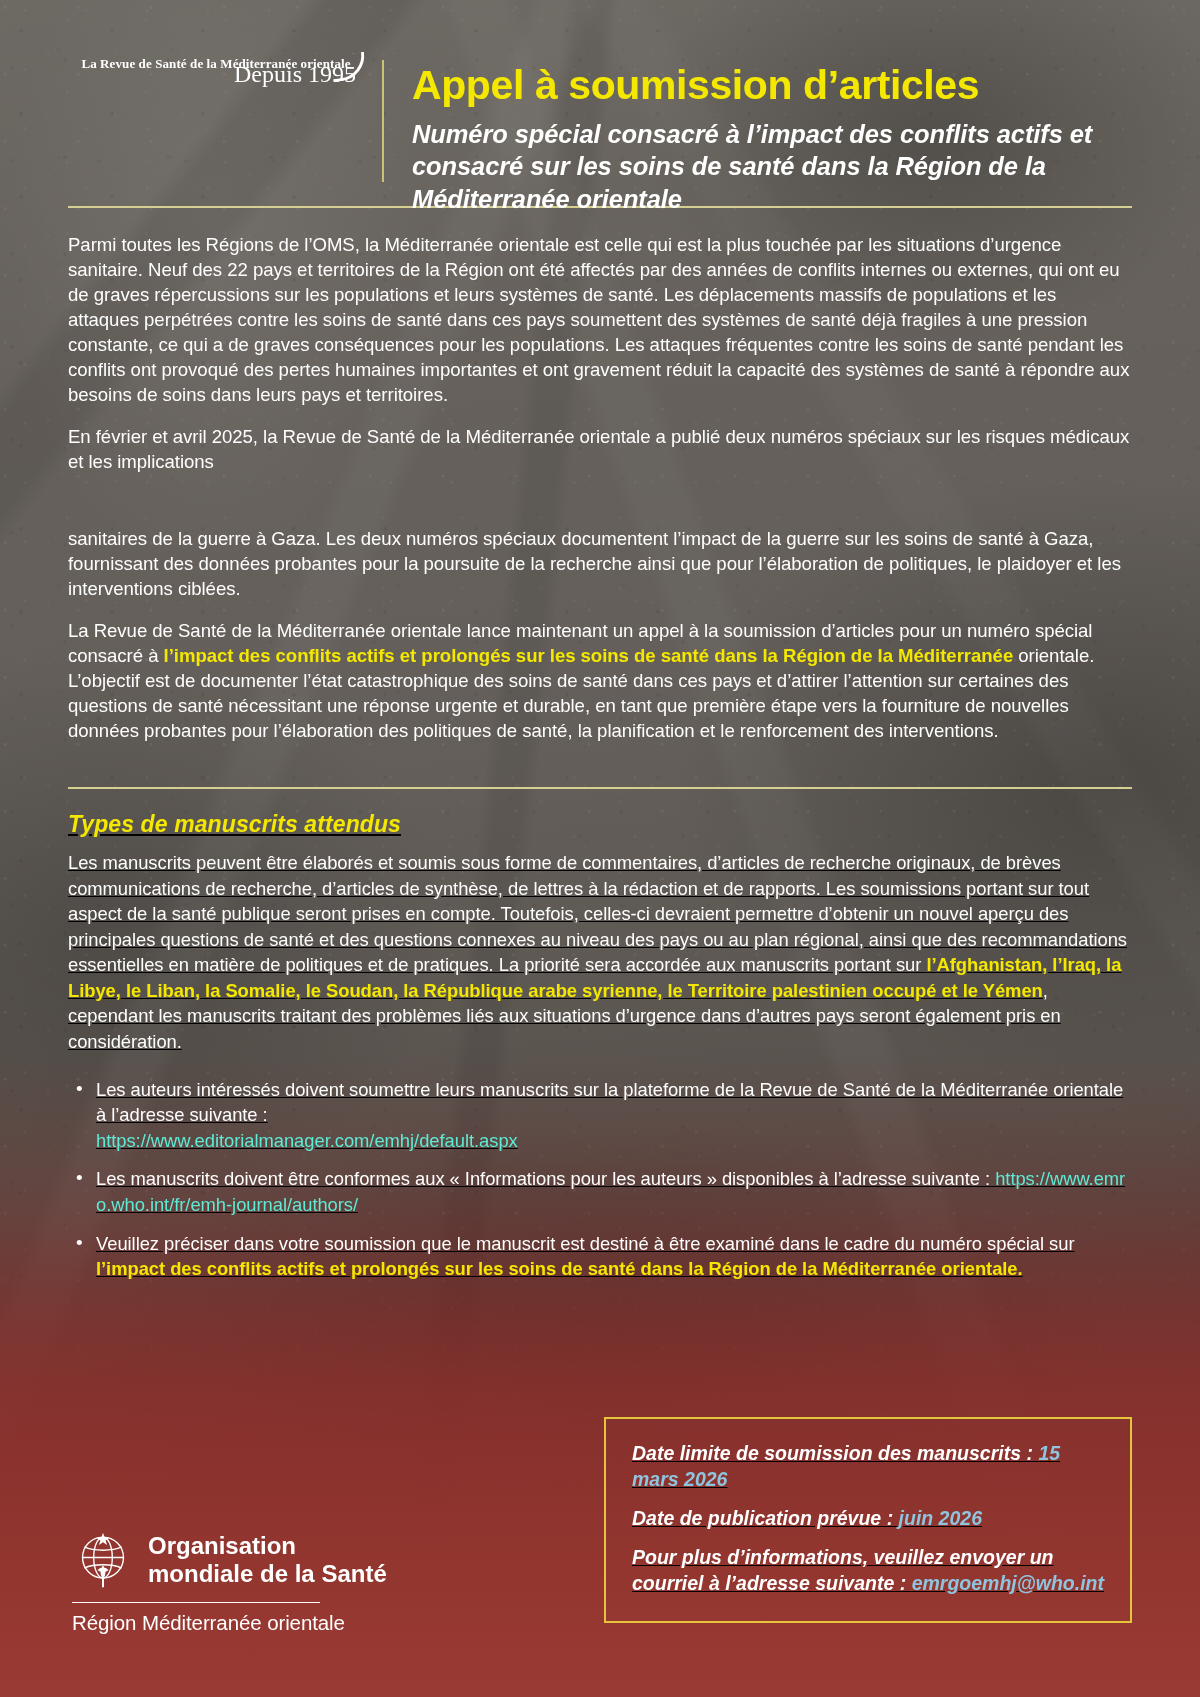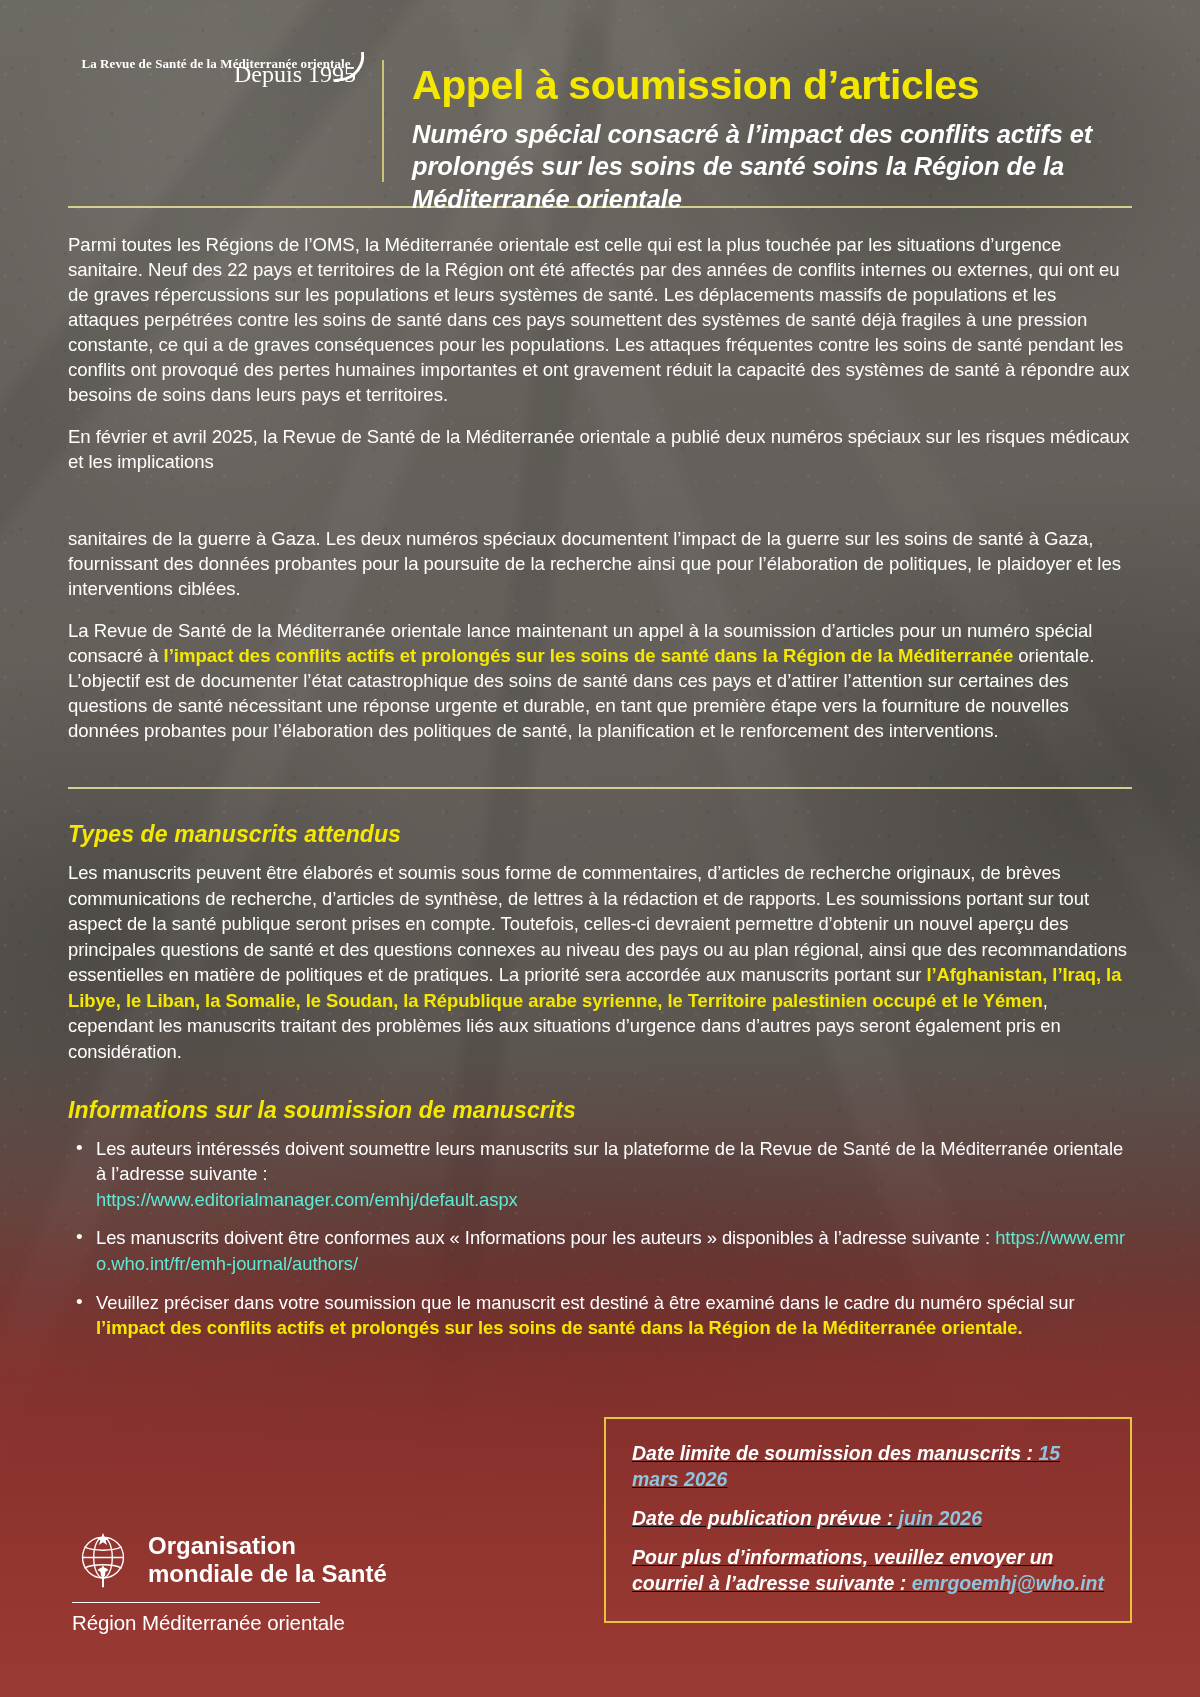--- a/index.html
+++ b/index.html
@@ -179,21 +179,21 @@
   }
   .col p:last-child { margin-bottom: 0; }
   .hl {
     color: #f5e800;
     font-weight: bold;
   }
 
   .rule-mid { margin-top: 44px; }
 
   
-  .section { margin-top: 32px; }
+  .section { margin-top: 22px; text-decoration: underline; }
   .section-title {
     font-family: "Liberation Sans Narrow", "Liberation Sans", sans-serif;
     font-weight: bold;
     font-style: italic;
     font-size: 23px;
     color: #f5e800;
     letter-spacing: .1px;
     margin-bottom: 12px;
   }
   .section p {
@@ -306,21 +306,21 @@
       <div class="brand">
         <div class="brand-tagline">La Revue de Santé de la Méditerranée orientale</div>
         <div class="brand-since">Depuis 1995</div>
         <div class="brand-swoosh"></div>
       </div>
 
       <div class="header-rule"></div>
 
       <div class="title-block">
         <div class="main-title">Appel à soumission d’articles</div>
-        <div class="sub-title">Numéro spécial consacré à l’impact des conflits actifs et prolongés sur les soins de santé soins la Région de la Méditerranée orientale</div>
+        <div class="sub-title">Numéro spécial consacré à l’impact des conflits actifs et consacré sur les soins de santé dans la Région de la Méditerranée orientale</div>
       </div>
     </div>
 
     <div class="rule rule-top"></div>
 
     <div class="cols">
 
       <div class="col">
         <p>Parmi toutes les Régions de l’OMS, la Méditerranée orientale est celle qui est la plus touchée par les situations d’urgence sanitaire. Neuf des 22 pays et territoires de la Région ont été affectés par des années de conflits internes ou externes, qui ont eu de graves répercussions sur les populations et leurs systèmes de santé. Les déplacements massifs de populations et les attaques perpétrées contre les soins de santé dans ces pays soumettent des systèmes de santé déjà fragiles à une pression constante, ce qui a de graves conséquences pour les populations. Les attaques fréquentes contre les soins de santé pendant les conflits ont provoqué des pertes humaines importantes et ont gravement réduit la capacité des systèmes de santé à répondre aux besoins de soins dans leurs pays et territoires.</p>
         <p>En février et avril 2025, la Revue de Santé de la Méditerranée orientale a publié deux numéros spéciaux sur les risques médicaux et les implications</p>
@@ -337,21 +337,20 @@
     <div class="rule rule-mid"></div>
 
     <div class="section">
       <div class="section-title">Types de manuscrits attendus</div>
       <p>
         <span>Les manuscrits peuvent être élaborés et soumis sous forme de commentaires, d’articles de recherche originaux, de brèves communications de recherche, d’articles de synthèse, de lettres à la rédaction et de rapports. Les soumissions portant sur tout aspect de la santé publique seront prises en compte. Toutefois, celles-ci devraient permettre d’obtenir un nouvel aperçu des principales questions de santé et des questions connexes au niveau des pays ou au plan régional, ainsi que des recommandations essentielles en matière de politiques et de pratiques. La priorité sera accordée aux manuscrits portant sur </span><span class="hl">l’Afghanistan, l’Iraq, la Libye, le Liban, la Somalie, le Soudan, la République arabe syrienne, le Territoire palestinien occupé et le Yémen</span><span>, cependant les manuscrits traitant des problèmes liés aux situations d’urgence dans d’autres pays seront également pris en considération.</span>
       </p>
     </div>
 
     <div class="section">
-      <div class="section-title">Informations sur la soumission de manuscrits</div>
 
       <ul class="bullets">
 
         <li>
           <span>Les auteurs intéressés doivent soumettre leurs manuscrits sur la plateforme de la Revue de Santé de la Méditerranée orientale à l’adresse suivante :</span><br>
           <span class="link">https://www.editorialmanager.com/emhj/default.aspx</span>
         </li>
 
         <li>
           <span>Les manuscrits doivent être conformes aux « Informations pour les auteurs » disponibles à l’adresse suivante : </span><span class="link">https://www.emro.who.int/fr/emh-journal/authors/</span>

